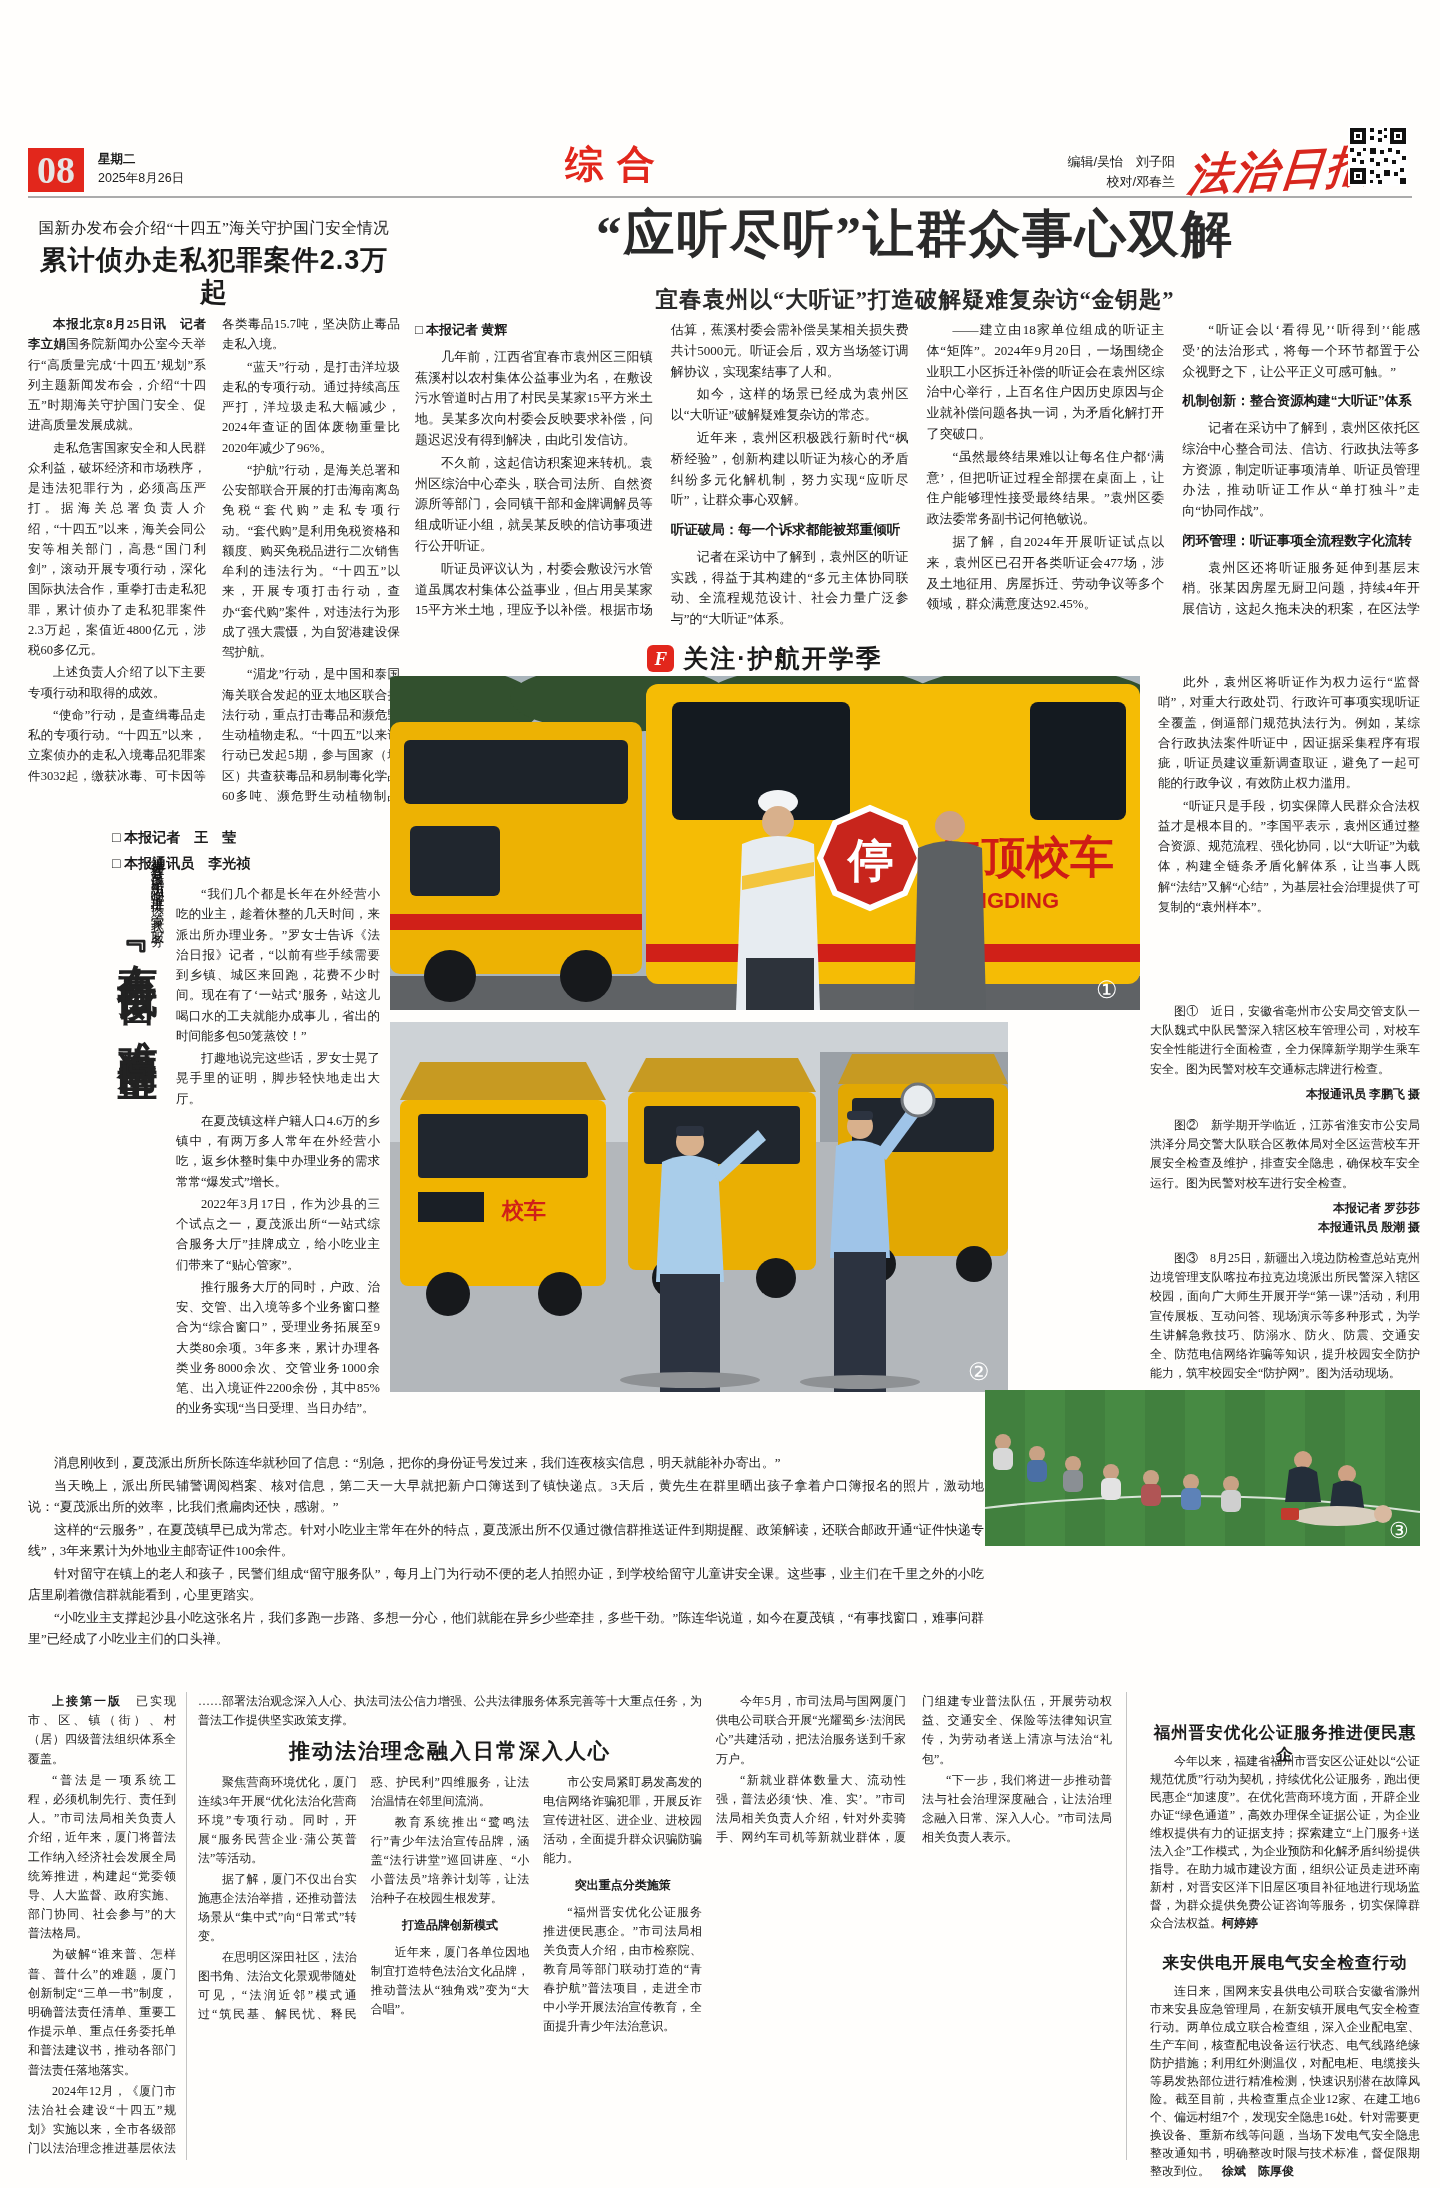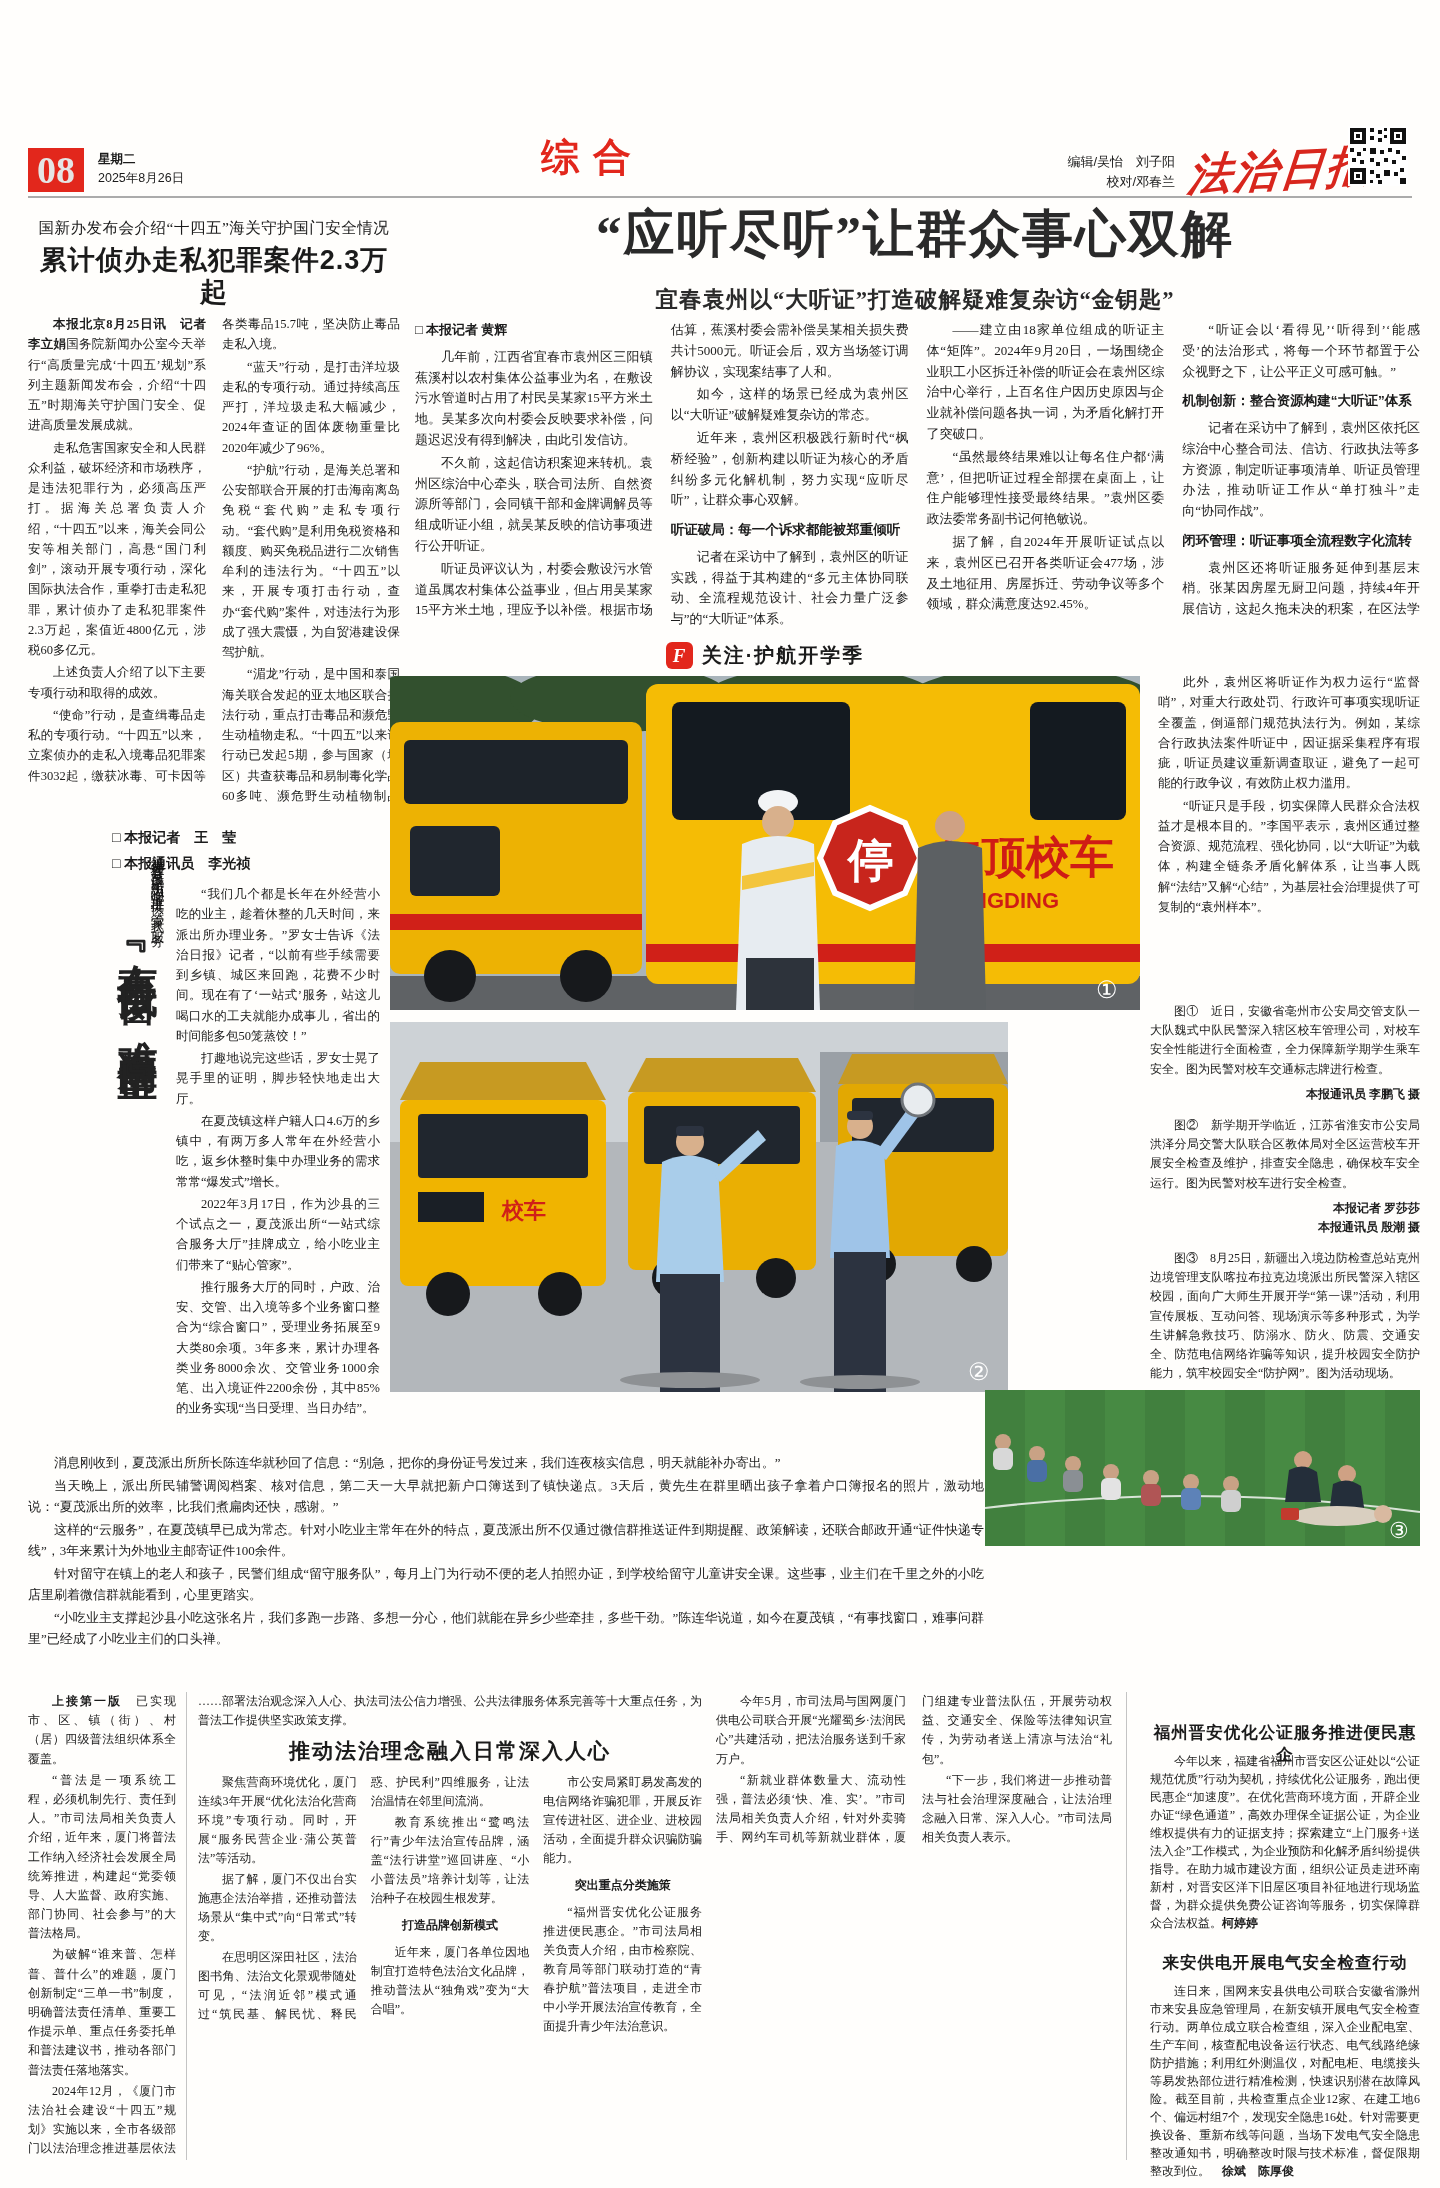--- a/index.html
+++ b/index.html
@@ -34,21 +34,21 @@
   .lead{font-weight:900;}
   
   .vert{writing-mode:vertical-rl;display:flex;flex-direction:row;}
   .vkick{font-size:13.5px;letter-spacing:3px;margin-left:12px;color:#111;}
   .vhead{font-size:40px;font-weight:900;letter-spacing:6px;font-family:"Liberation Sans",sans-serif;color:#222;}
   
   .focus{display:flex;align-items:center;justify-content:center;gap:9px;}
   .focus-ico{width:27px;height:27px;background:#e2271c;border-radius:6px;color:#fff;
              font-weight:900;font-size:19px;display:flex;align-items:center;justify-content:center;
              font-family:"Liberation Serif",serif;font-style:italic;}
-  .focus-txt{font-size:20px;font-weight:900;font-family:"Liberation Sans",sans-serif;letter-spacing:2px;}
+  .focus-txt{font-size:25px;font-weight:900;font-family:"Liberation Sans",sans-serif;letter-spacing:2px;}
   .cap{font-size:12px;line-height:1.6;}
   .cap p{margin-bottom:4px;}
   .credit{font-weight:700;text-align:right;text-indent:0;margin:6px 0 12px 0;}
   .credit2{font-weight:700;text-align:right;text-indent:0;margin:0 0 12px 0;}
   .bhead{font-size:16.5px;font-weight:900;font-family:"Liberation Sans",sans-serif;letter-spacing:1px;}
   .mhead{font-size:21px;font-weight:900;font-family:"Liberation Sans",sans-serif;letter-spacing:2px;text-align:center;margin:8px 0;}
   .censub{font-weight:900;text-align:center;text-indent:0;margin:8px 0;font-family:"Liberation Sans",sans-serif;}
   .ed{font-size:13px;line-height:1.55;text-align:right;}
   .dateblk{font-size:12.5px;line-height:1.5;}
   .photo{display:block;}
@@ -58,21 +58,21 @@
 
 <div id="page">
 
   <div class="abs pageno" style="left:28px;top:148px;width:56px;height:44px;">
     <span>08</span>
   </div>
   <div class="abs dateblk hei" style="left:98px;top:150px;width:150px;">
     <div style="font-weight:700;">星期二</div>
     <div>2025年8月26日</div>
   </div>
-  <div class="abs section-title hei c" style="left:0;top:132px;width:1172px;">综合</div>
+  <div class="abs section-title hei c" style="left:0;top:139px;width:1172px;padding-left:24px;">综合</div>
   <div class="abs ed hei" style="left:1000px;top:152px;width:175px;">
     <div>编辑/吴怡　刘子阳</div>
     <div>校对/邓春兰</div>
   </div>
   <div class="abs masthead" style="left:1188px;top:142px;width:156px;">法治日报</div>
   <svg class="abs" style="left:1348px;top:126px;" width="60" height="60" viewBox="0 0 60 60" shape-rendering="crispEdges">
     <rect width="60" height="60" fill="#fff"></rect>
     <g fill="#111">
       <rect x="2" y="2" width="16" height="16"></rect>
         <rect x="42" y="2" width="16" height="16"></rect>

